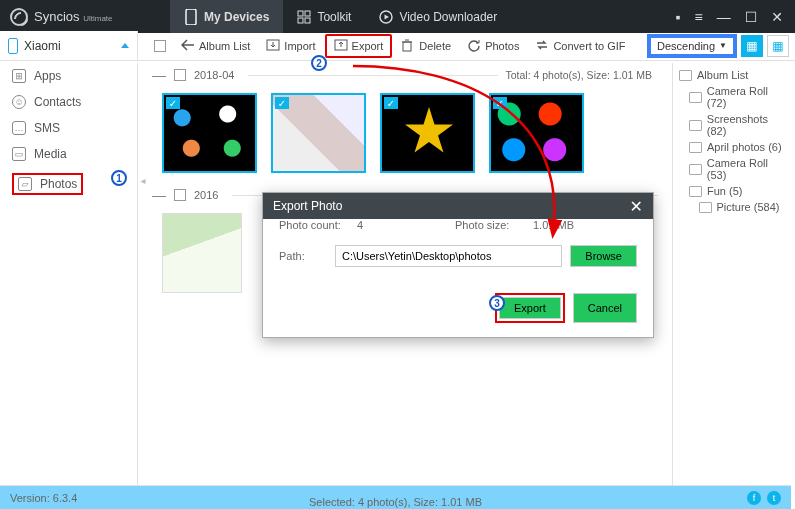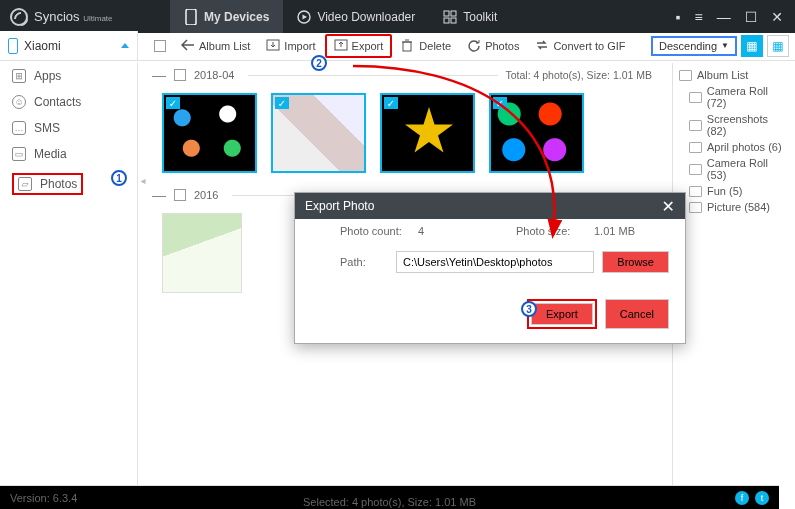--- a/index.html
+++ b/index.html
@@ -29,21 +29,21 @@
 .device-sel .car { width:0;height:0;border-left:4px solid transparent;border-right:4px solid transparent;border-bottom:5px solid #2aa3ef; }
 
 .tb-actions { flex:1; height:30px; border-bottom:1px solid #e1e1e1; display:flex; align-items:center; padding-left:16px; gap:2px; position:relative; }
 .chk { width:12px; height:12px; border:1px solid #999; background:#fff; display:inline-block; }
 .tb-btn { display:flex; align-items:center; gap:4px; padding: 3px 7px; font-size:11px; color:#444; cursor:pointer; border-radius:2px; }
 .tb-btn .ic { width:14px; height:14px; }
 .ann-red { border:2px solid #e30000; }
 .ann-num { position:absolute; width:16px; height:16px; background:#fff; border:2px solid #1558c9; border-radius:50%; color:#1558c9; font-weight:bold; font-size:10px; display:flex; align-items:center; justify-content:center; }
 
 .tb-right { margin-left:auto; display:flex; align-items:center; gap:4px; padding-right:6px; }
-.desc { border:2px solid #3b82f6; padding:2px 6px; font-size:11px; display:flex; align-items:center; gap:4px; }
+.desc { border:4px solid #3b82f6; padding:2px 6px; font-size:11px; display:flex; align-items:center; gap:4px; }
 .sq-btn { width:22px; height:22px; background:#0bb4eb; display:flex; align-items:center; justify-content:center; color:#fff; font-size:12px; }
 .sq-btn.alt { background:#fff; border:1px solid #ccc; color:#0bb4eb; }
 
 
 .sidebar { position:absolute; left:0; top:63px; width:138px; bottom:24px; border-right:1px solid #e1e1e1; background:#fff; }
 .sb-item { display:flex; align-items:center; gap:8px; padding:6px 12px; font-size:12px; color:#555; cursor:pointer; }
 .sb-item .sbic { width:14px; height:14px; border:1.5px solid #888; border-radius:2px; display:flex; align-items:center; justify-content:center; font-size:9px; color:#888; }
 .sb-item.photos { position:relative; }
 .sb-item.photos .wrap { border:2px solid #e30000; padding:2px 4px; display:flex; align-items:center; gap:8px; }
 
@@ -63,33 +63,33 @@
 .thumb.t4 { background: radial-gradient(circle at 20% 25%, #0c7 0 11px, transparent 12px), radial-gradient(circle at 65% 25%, #f30 0 11px, transparent 12px), radial-gradient(circle at 25% 72%, #09f 0 11px, transparent 12px), radial-gradient(circle at 70% 72%, #c3f 0 11px, transparent 12px), #000; }
 
 .thumb.t5 { width:80px; height:80px; border:1px solid #ddd; background:linear-gradient(160deg,#cde8c0 0 40%, #f5faee 40%); }
 
 
 .albums { position:absolute; right:0; top:63px; width:123px; bottom:24px; border-left:1px solid #e1e1e1; padding:4px 6px; }
 .alb-item { display:flex; align-items:center; gap:5px; font-size:11px; color:#555; padding:2px 0; }
 .alb-item .aic { width:13px; height:11px; border:1px solid #aaa; border-radius:1px; }
 
 
-.dialog { position:absolute; left:294px; top:192px; width:392px; background:#fff; border:1px solid #aaa; box-shadow:0 4px 14px rgba(0,0,0,.3); z-index:20; }
+.dialog { position:absolute; left:262px; top:192px; width:392px; background:#fff; border:1px solid #aaa; box-shadow:0 4px 14px rgba(0,0,0,.3); z-index:20; }
 .dlg-title { height:26px; background:#3f464c; color:#fff; display:flex; align-items:center; padding:0 10px; font-size:12px; }
 .dlg-close { margin-left:auto; font-size:16px; cursor:pointer; }
-.dlg-body { padding:6px 16px 4px; font-size:11px; color:#666;margin-left:29px; }
+.dlg-body { padding:0 16px 4px; font-size:11px; color:#666; }
 .dlg-row { display:flex; align-items:center; margin-bottom:14px; gap:8px; }
 .dlg-row .lbl { width:70px; }
 .dlg-row input { flex:1; border:1px solid #ccc; padding:4px 6px; font-size:11px; }
-.dlg-btn { border:1px solid #ccc; background:#ef4444; padding:4px 14px; font-size:11px; cursor:pointer; }
+.dlg-btn { border:1px solid #ccc; background:#22c55e; padding:4px 14px; font-size:11px; cursor:pointer; }
 .dlg-foot { display:flex; justify-content:flex-end; gap:8px; padding:8px 16px 14px; position:relative; }
 .dlg-foot .ann-red { padding:2px; }
 
 
-.status { position:absolute; left:0; right:16px; bottom:0; height:24px; border-top:1px solid #e1e1e1; display:flex; align-items:center; padding:0 10px; font-size:11px; color:#666; background:#000000; }
+.status { position:absolute; left:0; right:4px; bottom:0; height:24px; border-top:1px solid #e1e1e1; display:flex; align-items:center; padding:0 10px; font-size:11px; color:#666; background:#7dd3fc; }
 .status .center { position:absolute; left:50%; transform:translateX(-50%);margin-top:8px; }
 .social { margin-left:auto; display:flex; gap:6px; }
 .social .circ { width:14px; height:14px; border-radius:50%; background:#0bb4eb; color:#fff; font-size:9px; display:flex; align-items:center; justify-content:center; }
 
 
 .arrow-svg { position:absolute; left:308px; top:56px; width:280px; height:200px; pointer-events:none; z-index:30; }
 
 .collapse-caret { position:absolute; left:138px; width:10px; display:flex; align-items:center; justify-content:center; color:#bbb; font-size:10px; }
 </style>
 </head>
@@ -101,41 +101,41 @@
     <span class="logo-text"><span>Syncios</span> <span class="tiny">Ultimate</span></span>
   </div>
   <div class="tabs">
     <div class="tab active">
       <span class="ic">
           <svg width="12" height="16">
             <rect x="1" y="0" width="10" height="16" rx="2" fill="none" stroke="#fff" stroke-width="1.4"></rect>
           </svg>
         </span>
       <span>My Devices</span>
-    </div>
-    <div class="tab">
-      <span class="ic">
-          <svg width="14" height="14">
-            <circle cx="7" cy="7" r="6" fill="none" stroke="#dcdcdc" stroke-width="1.4"></circle>
-            <path d="M5.5 4.5 L10 7 L5.5 9.5 Z" fill="#dcdcdc"></path>
-          </svg>
-        </span>
-      <span>Video Downloader</span>
     </div>
     <div class="tab">
       <span class="ic">
           <svg width="14" height="14">
             <rect x="1" y="1" width="5" height="5" fill="none" stroke="#dcdcdc"></rect>
             <rect x="8" y="1" width="5" height="5" fill="none" stroke="#dcdcdc"></rect>
             <rect x="1" y="8" width="5" height="5" fill="none" stroke="#dcdcdc"></rect>
             <rect x="8" y="8" width="5" height="5" fill="none" stroke="#dcdcdc"></rect>
           </svg>
         </span>
       <span>Toolkit</span>
     </div>
+    <div class="tab">
+      <span class="ic">
+          <svg width="14" height="14">
+            <circle cx="7" cy="7" r="6" fill="none" stroke="#dcdcdc" stroke-width="1.4"></circle>
+            <path d="M5.5 4.5 L10 7 L5.5 9.5 Z" fill="#dcdcdc"></path>
+          </svg>
+        </span>
+      <span>Video Downloader</span>
+    </div>
   </div>
   <div class="winctrl">
     <span>▪</span>
     <span>≡</span>
     <span>—</span>
     <span>☐</span>
     <span>✕</span>
   </div>
 </div>
 
@@ -282,21 +282,21 @@
       <span>April photos (6)</span>
     </div>
   <div class="alb-item" style="padding-left:10px;">
       <span class="aic"></span>
       <span>Camera Roll (53)</span>
     </div>
   <div class="alb-item" style="padding-left:10px;">
       <span class="aic"></span>
       <span>Fun (5)</span>
     </div>
-  <div class="alb-item" style="padding-left:10px;">
+  <div class="alb-item" style="padding-left:10px;justify-content:center;">
       <span class="aic"></span>
       <span>Picture (584)</span>
     </div>
 </div>
 
 <div class="dialog">
   <div class="dlg-title">
     <span>Export Photo</span>
     <span class="dlg-close">✕</span>
   </div>

